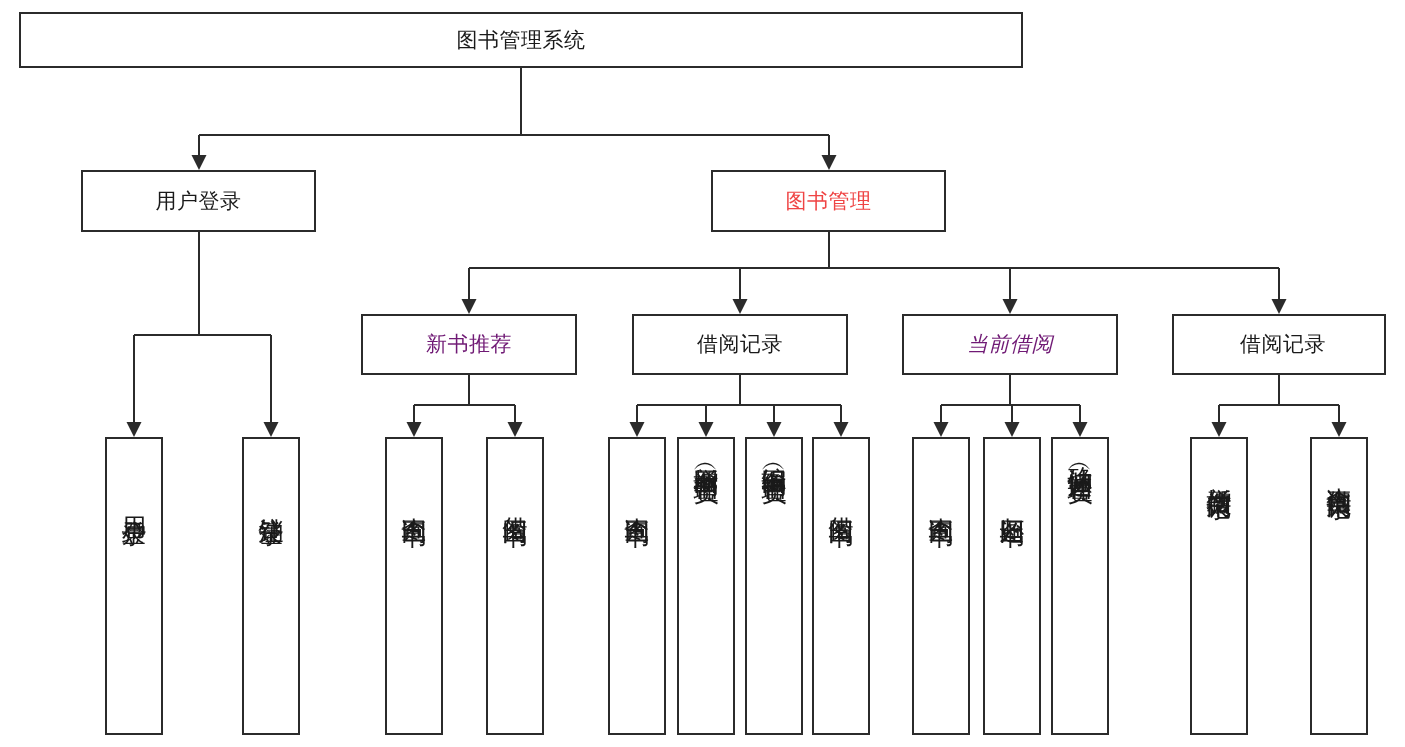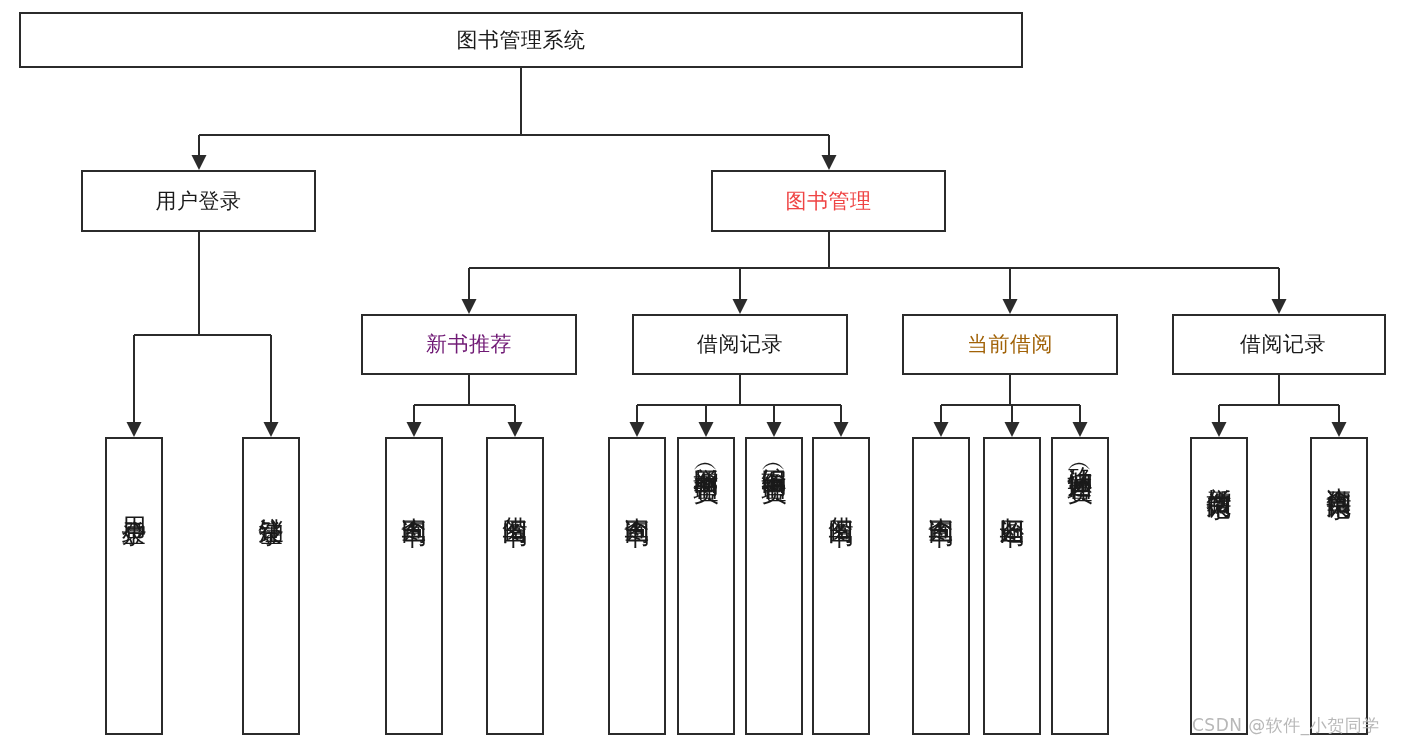--- a/index.html
+++ b/index.html
@@ -140,21 +140,21 @@
       <div class="node horizontal" style="left: 711px; top: 170px; width: 235px; height: 62px; border-color: rgb(43, 43, 43); background: rgb(255, 255, 255);">
         <div class="node-label" style="color: #ef4444;">图书管理</div>
       </div>
       <div class="node horizontal" style="left: 361px; top: 314px; width: 216px; height: 61px; border-color: rgb(43, 43, 43); background: rgb(255, 255, 255);">
         <div class="node-label" style="color: #701a75;">新书推荐</div>
       </div>
       <div class="node horizontal" style="left: 632px; top: 314px; width: 216px; height: 61px; border-color: rgb(43, 43, 43); background: rgb(255, 255, 255);">
         <div class="node-label" style="color: rgb(26, 26, 26);">借阅记录</div>
       </div>
       <div class="node horizontal" style="left: 902px; top: 314px; width: 216px; height: 61px; border-color: rgb(43, 43, 43); background: rgb(255, 255, 255);">
-        <div class="node-label" style="color: #a16207;">当前借阅</div>
+        <div class="node-label" style="color: #701a75; font-style: italic;">当前借阅</div>
       </div>
       <div class="node horizontal" style="left: 1172px; top: 314px; width: 214px; height: 61px; border-color: rgb(43, 43, 43); background: rgb(255, 255, 255); padding-left: 8px;">
         <div class="node-label" style="color: rgb(26, 26, 26);">借阅记录</div>
       </div>
       <div class="node vertical mid" style="left: 105px; top: 437px; width: 58px; height: 298px; border-color: rgb(43, 43, 43); background: rgb(255, 255, 255);">
         <div class="node-label" style="color: rgb(26, 26, 26);">用户登录</div>
       </div>
       <div class="node vertical mid" style="left: 242px; top: 437px; width: 58px; height: 298px; border-color: rgb(43, 43, 43); background: rgb(255, 255, 255);">
         <div class="node-label" style="color: rgb(26, 26, 26);">注销登录</div>
       </div>
@@ -185,14 +185,13 @@
       <div class="node vertical top" style="left: 1051px; top: 437px; width: 58px; height: 298px; border-color: rgb(43, 43, 43); background: rgb(255, 255, 255);">
         <div class="node-label" style="color: rgb(26, 26, 26);">确认归还（管理员）</div>
       </div>
       <div class="node vertical midtall" style="left: 1190px; top: 437px; width: 58px; height: 298px; border-color: rgb(43, 43, 43); background: rgb(255, 255, 255);">
         <div class="node-label" style="color: rgb(26, 26, 26);">新增借阅记录</div>
       </div>
       <div class="node vertical midtall" style="left: 1310px; top: 437px; width: 58px; height: 298px; border-color: rgb(43, 43, 43); background: rgb(255, 255, 255);">
         <div class="node-label" style="color: rgb(26, 26, 26);">查询借阅记录</div>
       </div>
     </div>
-  <div id="watermark" style="left: 1192px; top: 714px; color: rgb(184, 184, 184);">CSDN @软件_小贺同学</div>
 </div>
 
 </body></html>

